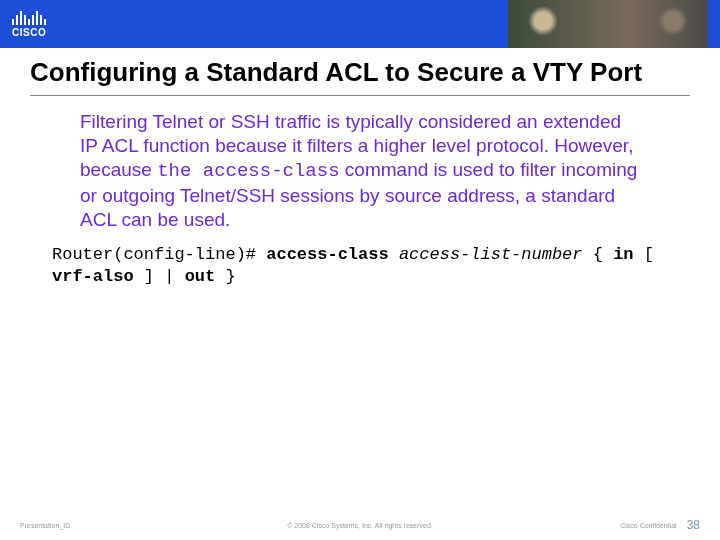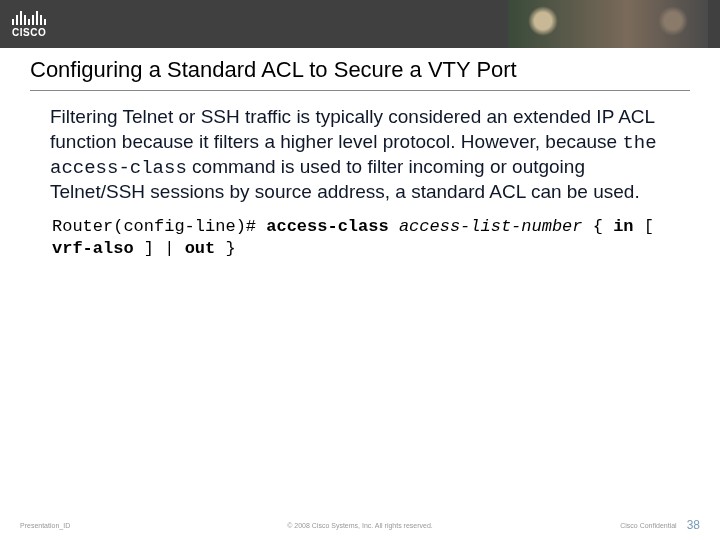--- a/index.html
+++ b/index.html
@@ -7,21 +7,21 @@
     width: 720px;
     height: 540px;
     font-family: Arial, Helvetica, sans-serif;
     background: #ffffff;
     position: relative;
     overflow: hidden;
   }
   .header-bar {
     width: 100%;
     height: 48px;
-    background: #404040;
+    background: #1d4ed8;
     display: flex;
     align-items: center;
     justify-content: space-between;
     padding: 0 12px;
   }
   .logo {
     display: flex;
     flex-direction: column;
     align-items: flex-start;
     gap: 2px;
@@ -65,35 +65,35 @@
   .title-area {
     padding: 10px 30px 4px 30px;
   }
   .subtitle {
     font-size: 13px;
     font-weight: bold;
     color: #000;
     margin-bottom: 2px;
   }
   .main-title {
-    font-size: 22px;
-    font-weight: normal;
+    font-size: 26px;
+    font-weight: bold;
     color: #000;
     line-height: 1.1;
   }
   .title-rule {
     border: none;
     border-top: 1px solid #888;
     margin: 4px 30px 14px 30px;
   }
   .body-text {
-    padding: 0 50px;
+    padding: 0 80px;
     font-size: 19px;
     line-height: 1.28;
-    color: #0f172a;
+    color: #6d28d9;
   }
   .body-text .mono {
     font-family: "Courier New", Courier, monospace;
   }
   .cmd-block {
     padding: 12px 52px 0 52px;
     font-family: "Courier New", Courier, monospace;
     font-size: 17px;
     line-height: 1.28;
     color: #000;

